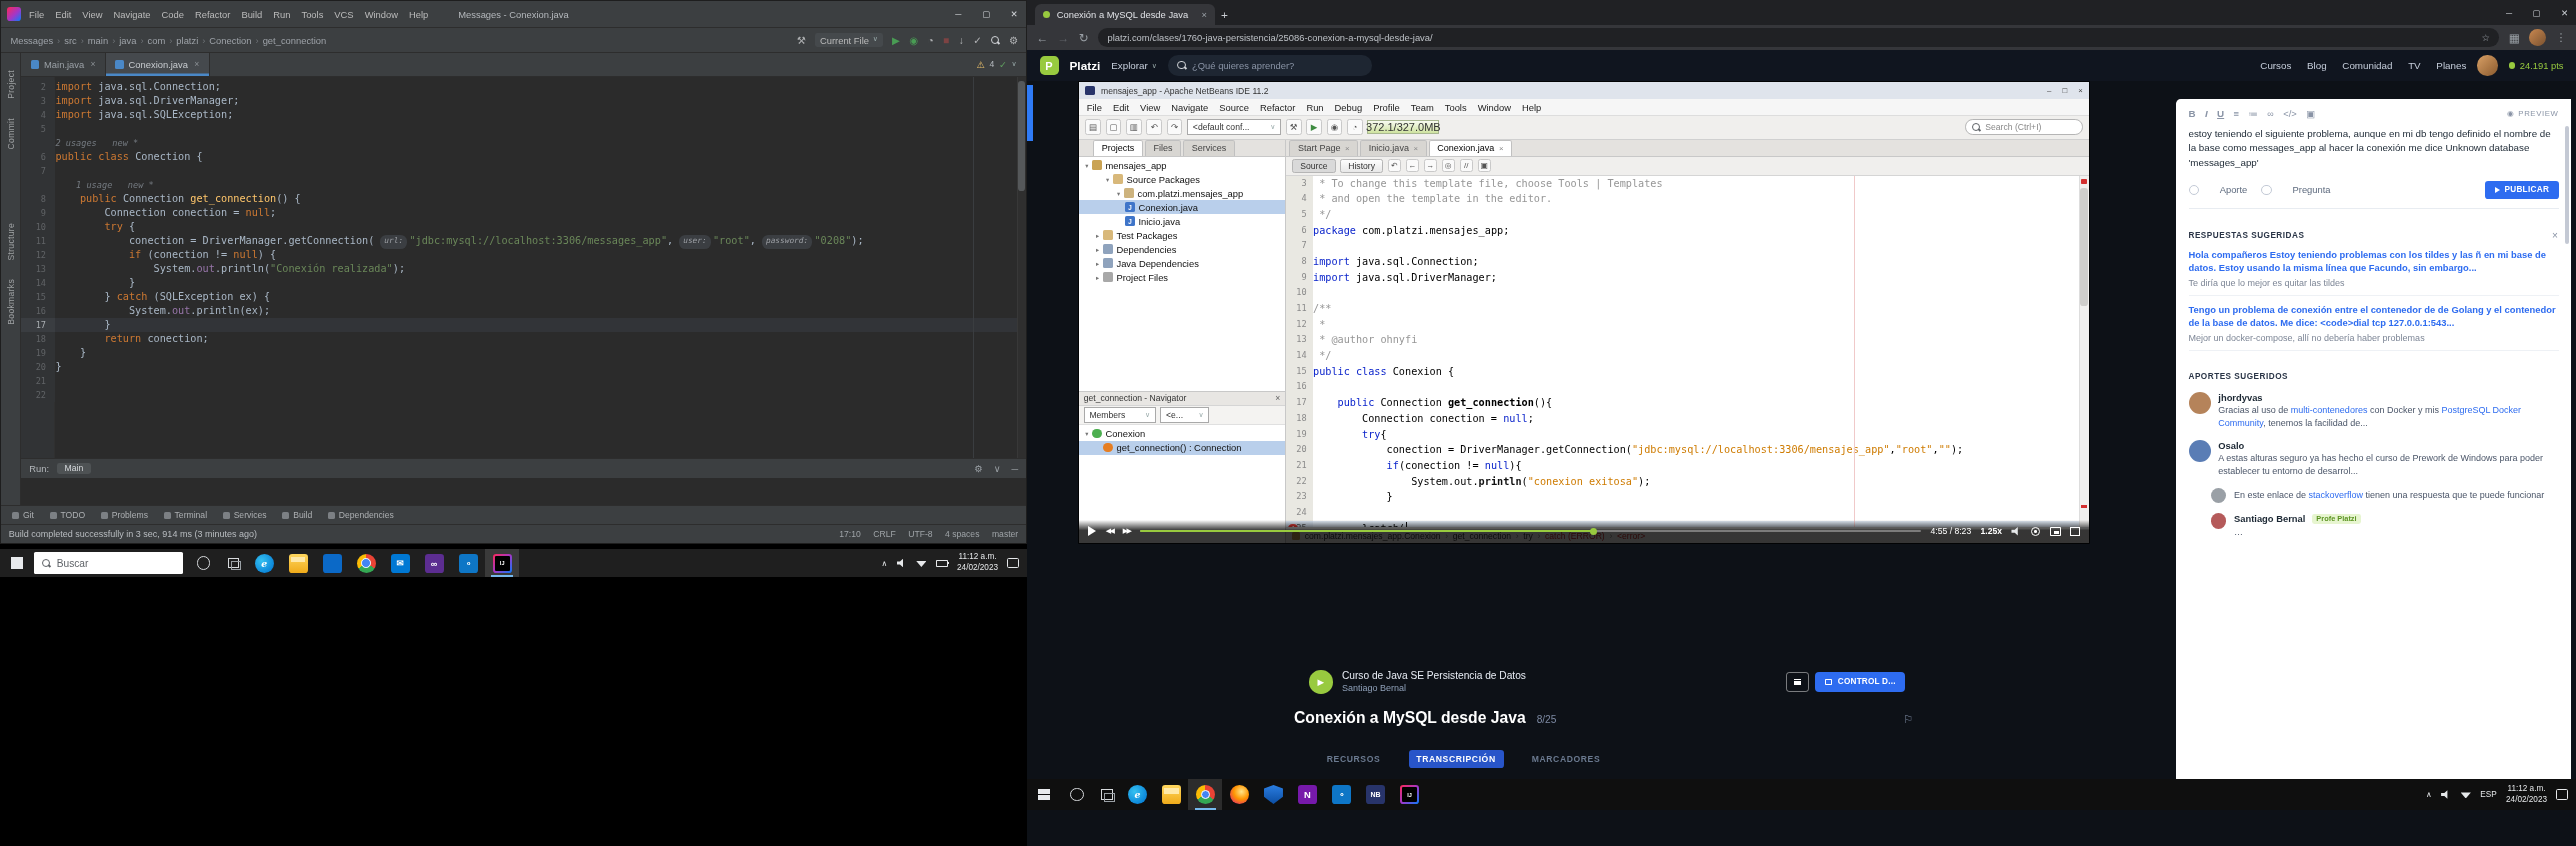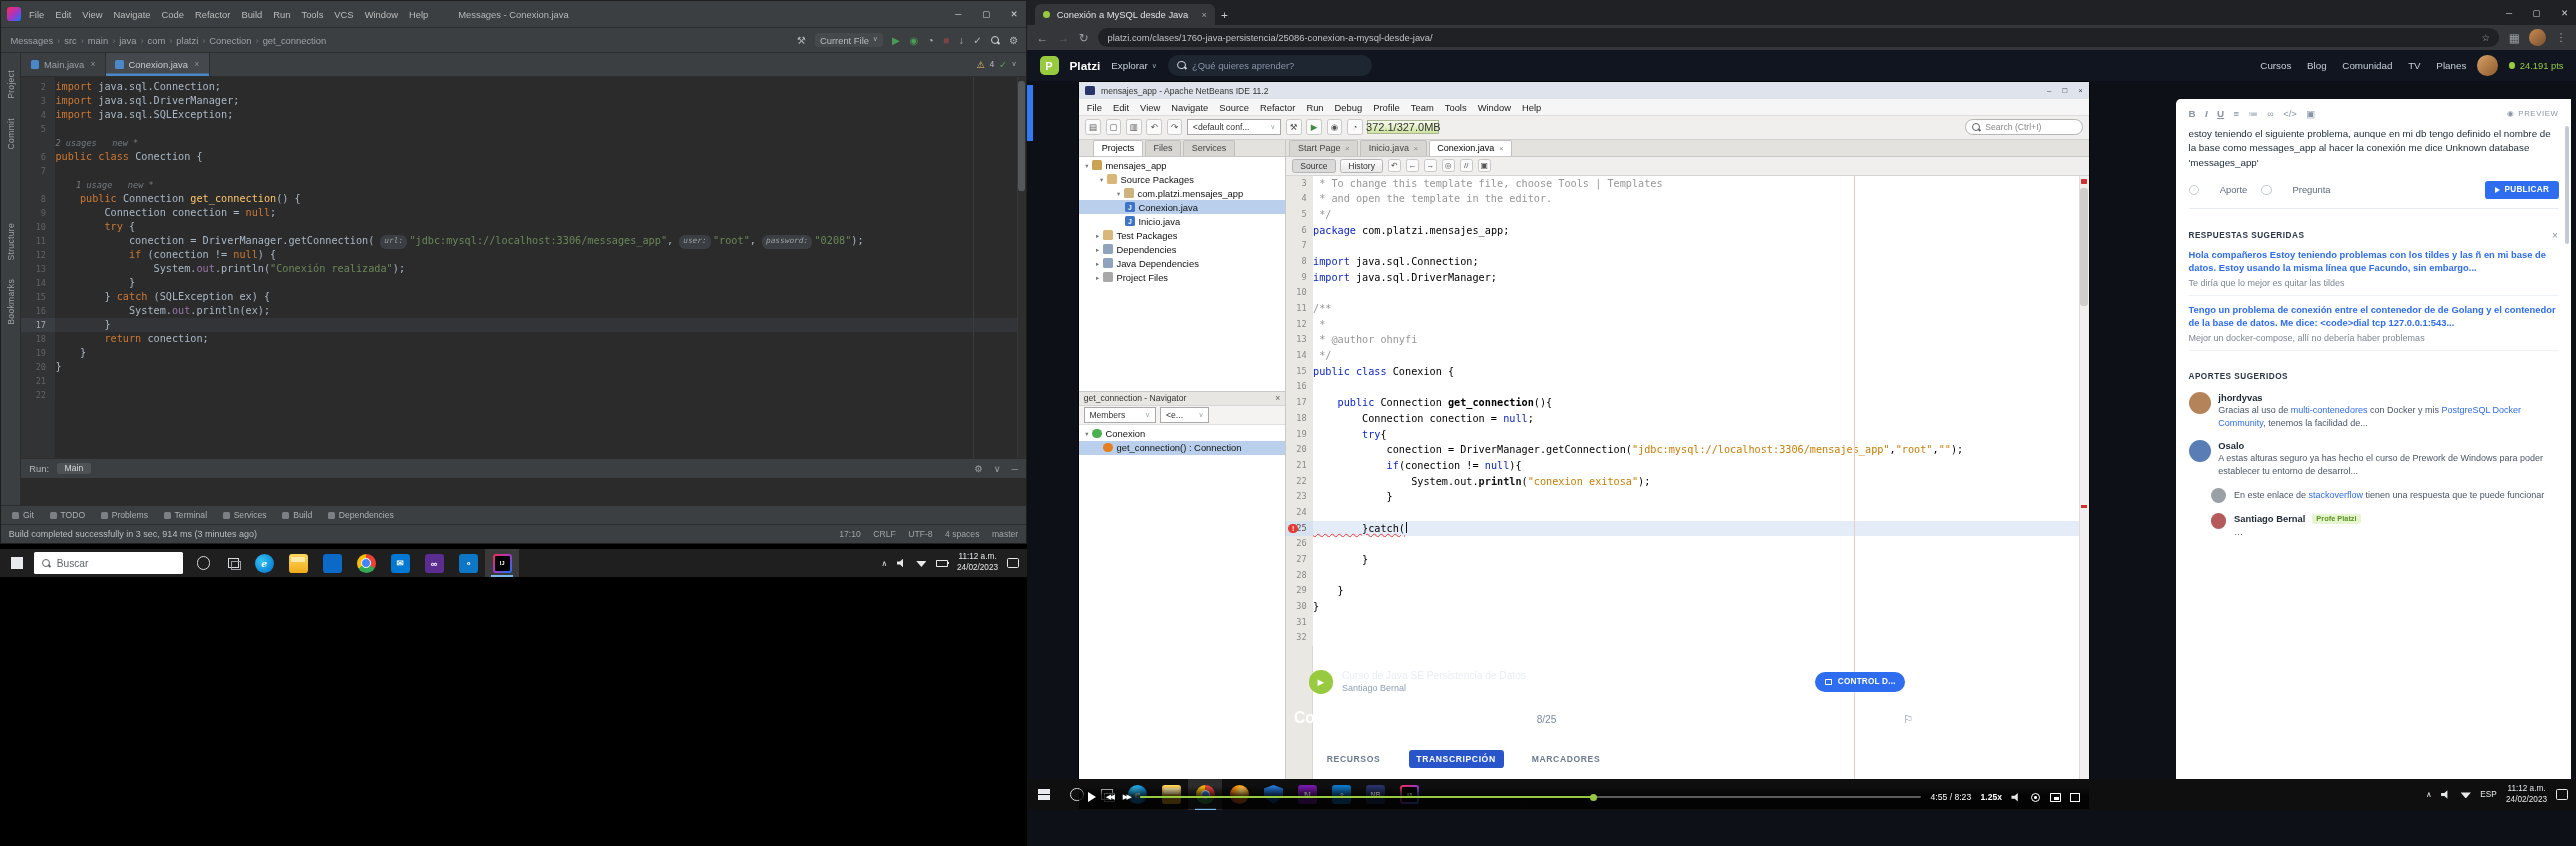--- a/index.html
+++ b/index.html
@@ -139,21 +139,21 @@
 .pz-nav{margin-left:auto;display:flex;gap:15.7px;align-items:center}
 .pz-nav-item{color:#c6cedb;font-size:9.8px}
 .pz-avatar{width:20.4px;height:20.4px;border-radius:50%;background:linear-gradient(135deg,#d9a066,#8a5a2e)}
 .pz-pts{color:#98ca3f;font-size:9.4px;display:flex;align-items:center;gap:4.7px}
 .pz-pts i{width:6.3px;height:6.3px;border-radius:50%;background:#98ca3f}
 
 .pz-page{position:absolute;left:0;top:82px;width:1549px;height:698px;background:#0d1117}
 .blue-strip{position:absolute;left:0;top:3.1px;width:5.5px;height:56px;background:#2f7bf6}
 
 
-.video{position:absolute;left:52px;top:0;width:1010px;height:727px;background:#fff;box-shadow:0 0 0 0.8px #000;overflow:hidden}
+.video{position:absolute;left:52px;top:0;width:1010px;height:461px;background:#fff;box-shadow:0 0 0 0.8px #000;overflow:hidden}
 .nb{position:absolute;inset:0;display:flex;flex-direction:column;font-size:9.4px;color:#111}
 .nb-title{height:17px;background:#dfe4ec;display:flex;align-items:center;gap:6.3px;padding:0 6.3px;font-size:8.6px;color:#333}
 .nb-cube{width:9.4px;height:9.4px;background:#28346a;border-radius:1.6px}
 .nb-winbtns{margin-left:auto;display:flex;gap:11px;color:#444;font-size:7.8px}
 .nb-menu{height:17px;background:#f6f6f6;display:flex;align-items:center;gap:11px;padding:0 7.8px;font-size:9.4px;color:#222;border-bottom:0.8px solid #ddd}
 .nb-toolbar{height:23.5px;background:#f0efed;border-bottom:0.8px solid #d0d0d0;display:flex;align-items:center;gap:4.7px;padding:0 6.3px}
 .nbo{width:15.7px;height:15.7px;border:0.8px solid #c9c9c9;background:#fafafa;border-radius:2.4px;display:flex;align-items:center;justify-content:center;font-size:8.6px;color:#555}
 .nbo.grn{color:#3d8b40}
 .nb-select{height:15.7px;border:0.8px solid #a9a9a9;background:#fff;font-size:8.6px;padding:0 4.7px;display:flex;align-items:center;justify-content:space-between;color:#333}
 .nb-mem{height:14px;width:72px;background:linear-gradient(#f8fbf1,#cfe3a0);border:0.8px solid #a9b891;font-size:11px;display:flex;align-items:center;justify-content:center;color:#333}
@@ -229,21 +229,21 @@
 .vc-fs{width:9.4px;height:9.4px;border:0.8px solid #fff}
 
 
 .course-row{position:absolute;left:282px;top:588px;width:596px;display:flex;align-items:center;gap:9.4px}
 .course-badge{width:23.5px;height:23.5px;border-radius:50%;background:#98ca3f;display:flex;align-items:center;justify-content:center;color:#fff;font-size:8.6px;flex:0 0 23.5px}
 .course-name{color:#e8edf5;font-size:10.2px}
 .course-teacher{color:#8fa0b8;font-size:9px;margin-top:1.6px}
 .course-actions{margin-left:auto;display:flex;gap:6.3px;align-items:center}
 .ghost-btn{height:20.4px;padding:0 7px;border:0.8px solid rgba(255,255,255,.45);border-radius:3.1px;display:flex;align-items:center;gap:2.4px}
 .ghost-btn i{display:block;width:7px;height:1.6px;background:#fff;margin:0.8px 0}
-.cta-btn{height:20.4px;background:#2e6cf0;border-radius:10px;color:#fff;font-size:8.2px;font-weight:bold;padding:0 9.4px;display:flex;align-items:center;gap:5.5px;letter-spacing:0.2px}
+.cta-btn{height:20.4px;background:#2e6cf0;border-radius:4px;color:#fff;font-size:8.2px;font-weight:bold;padding:0 9.4px;display:flex;align-items:center;gap:5.5px;letter-spacing:0.2px}
 .cta-btn i{width:7.8px;height:6.3px;border:0.8px solid #fff;border-radius:0.8px}
 .lesson-title-row{position:absolute;left:267px;top:627px;width:619px;display:flex;align-items:baseline;gap:11px}
 .lesson-title{color:#fff;font-size:15.7px;font-weight:bold}
 .lesson-counter{color:#7d8aa3;font-size:10.2px}
 .lesson-flag{margin-left:auto;color:#7d8aa3;font-size:11px}
 .lesson-tabs{position:absolute;left:292px;top:668px;display:flex;gap:20.4px;align-items:center}
 .pz-tab{color:#6b7a90;font-size:8.6px;letter-spacing:0.6px;font-weight:bold;padding:3.9px 7.8px;border-radius:3.1px}
 .pz-tab.active{background:#2855c9;color:#fff}
 
 
@@ -595,21 +595,21 @@
                   <span class="nb-ltab active">Projects</span>
                   <span class="nb-ltab">Files</span>
                   <span class="nb-ltab">Services</span>
                 </div>
               <div class="nb-tree" id="nb-tree">
                   <div class="tr-row" style="padding-left: 3.1px;">
                     <span class="tr-arrow">▾</span>
                     <span class="tr-ic ti-project"></span>
                     <span>mensajes_app</span>
                   </div>
-                  <div class="tr-row" style="padding-left: 18px;">
+                  <div class="tr-row" style="padding-left: 24px;">
                     <span class="tr-arrow">▾</span>
                     <span class="tr-ic ti-pkgroot"></span>
                     <span>Source Packages</span>
                   </div>
                   <div class="tr-row" style="padding-left: 35px;">
                     <span class="tr-arrow">▾</span>
                     <span class="tr-ic ti-pkg"></span>
                     <span>com.platzi.mensajes_app</span>
                   </div>
                   <div class="tr-row sel" style="padding-left: 36px;">

